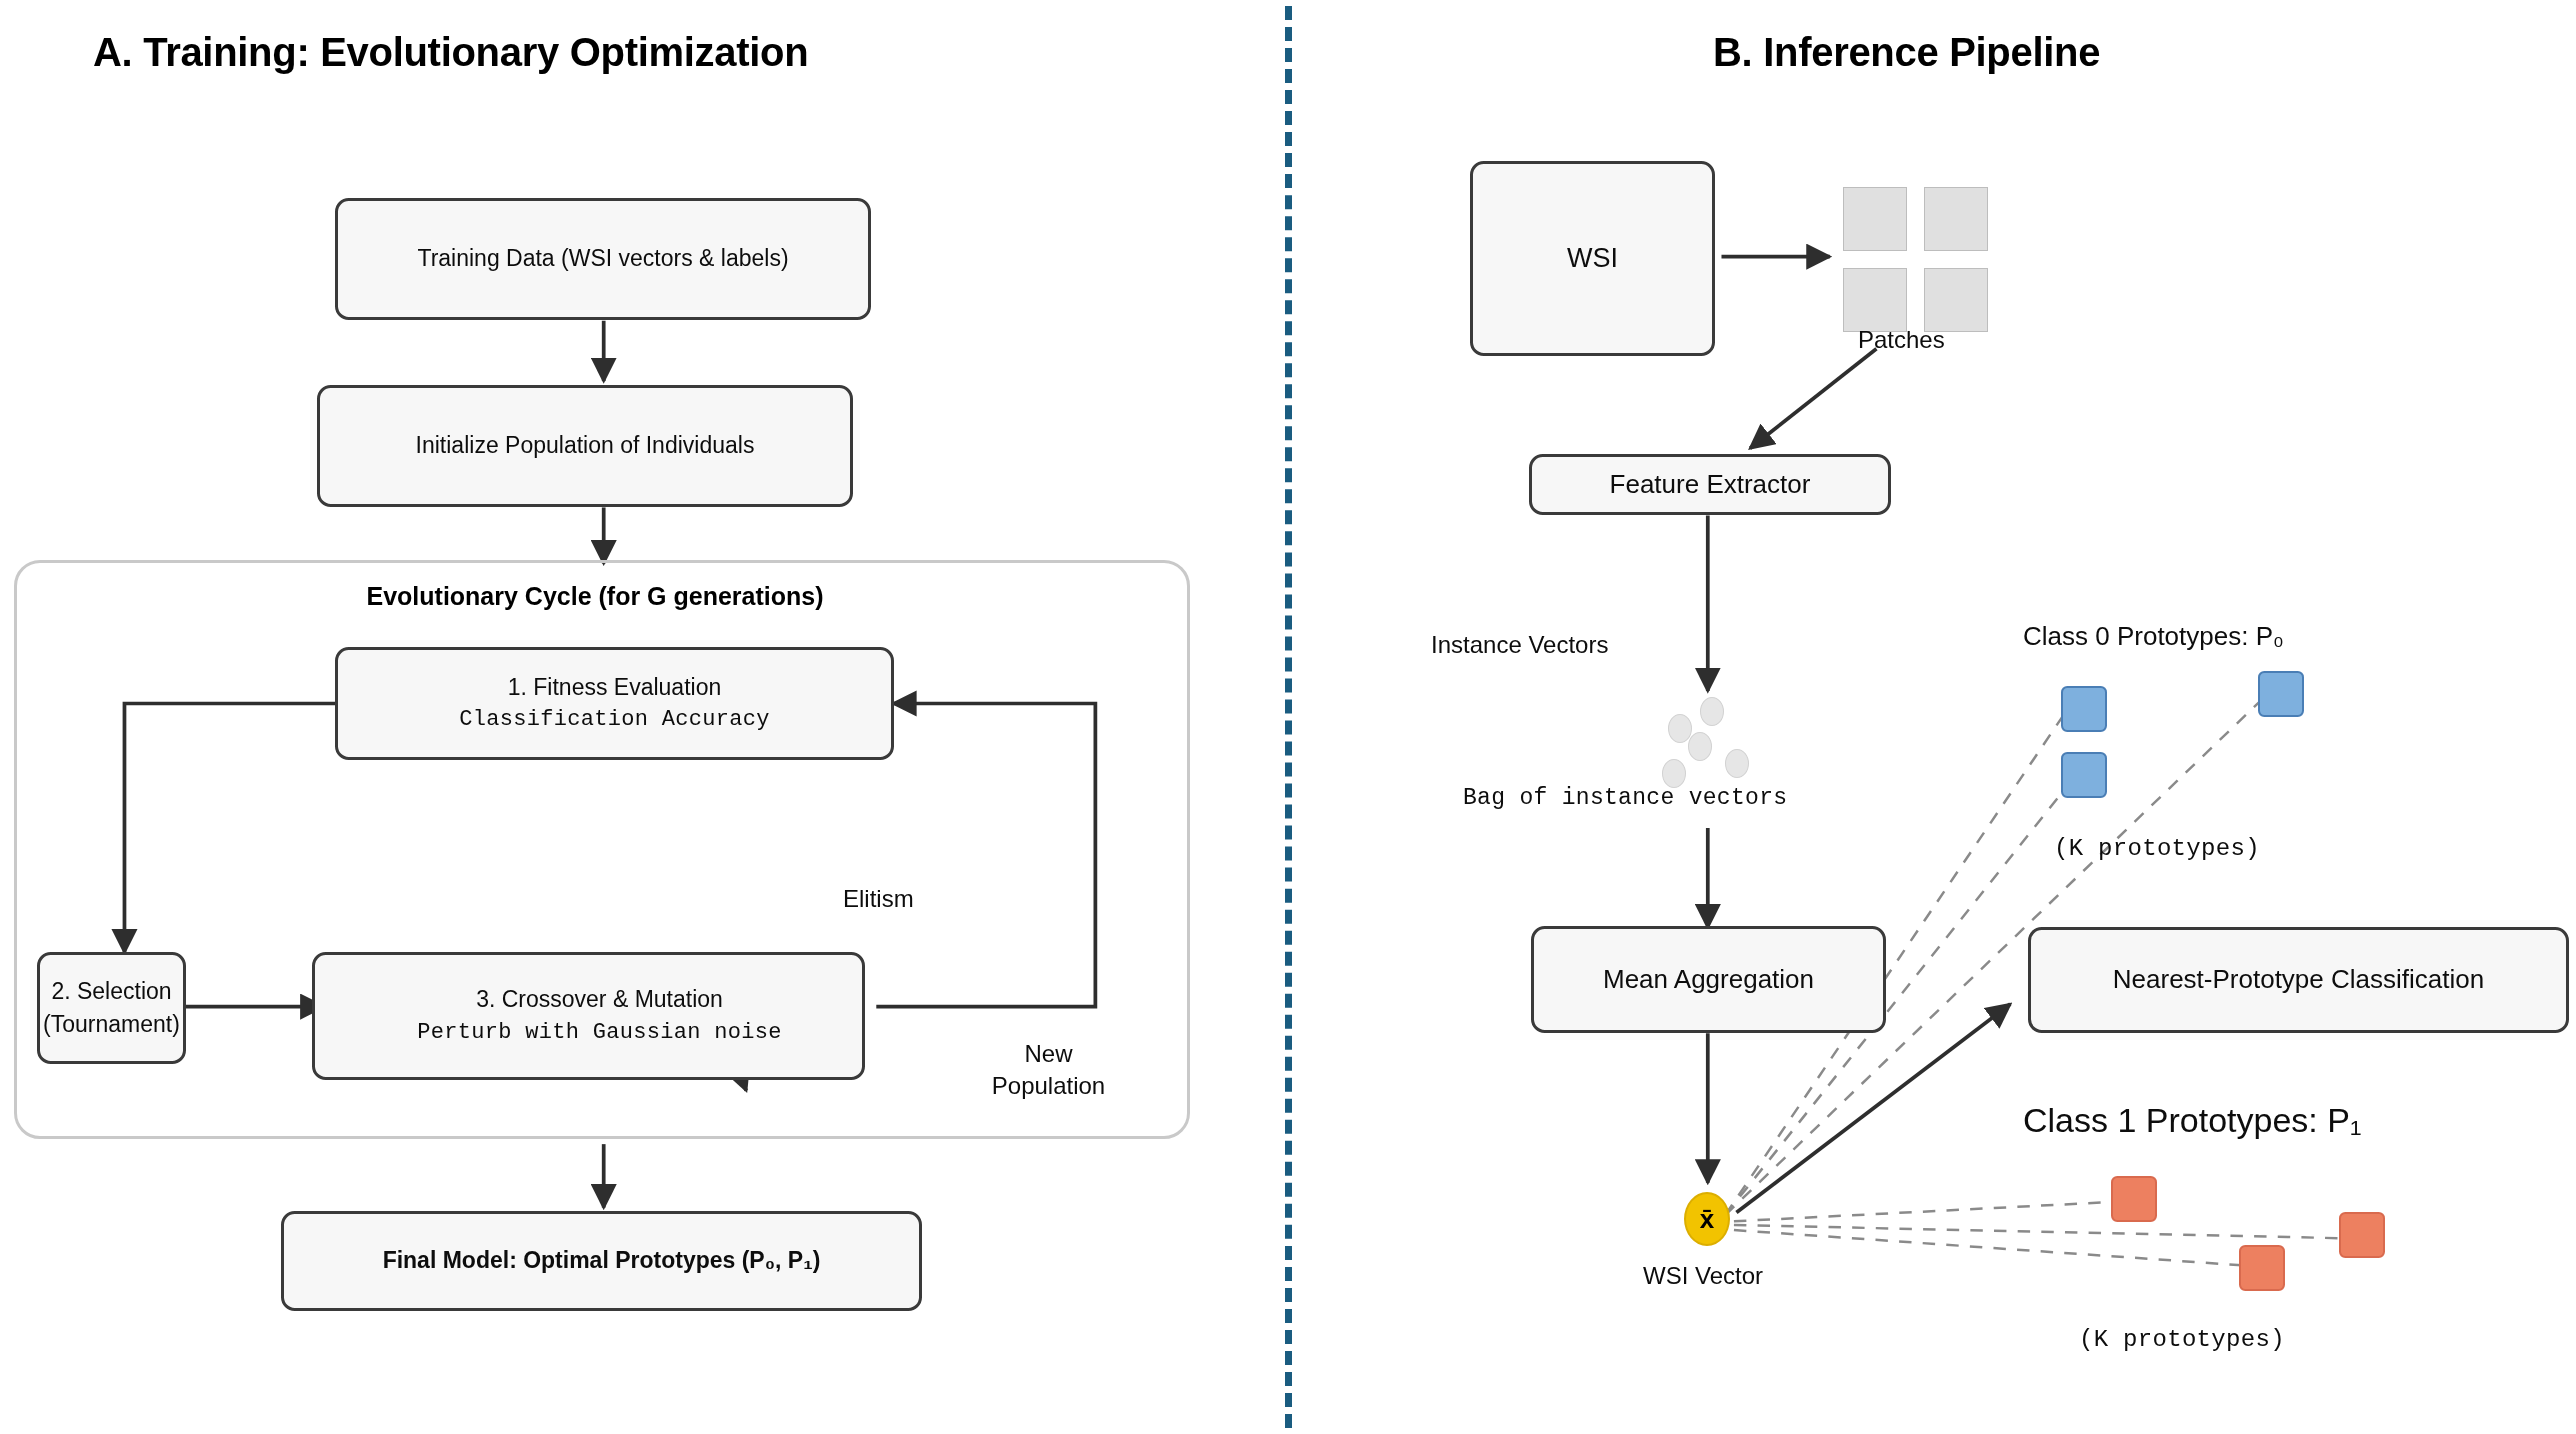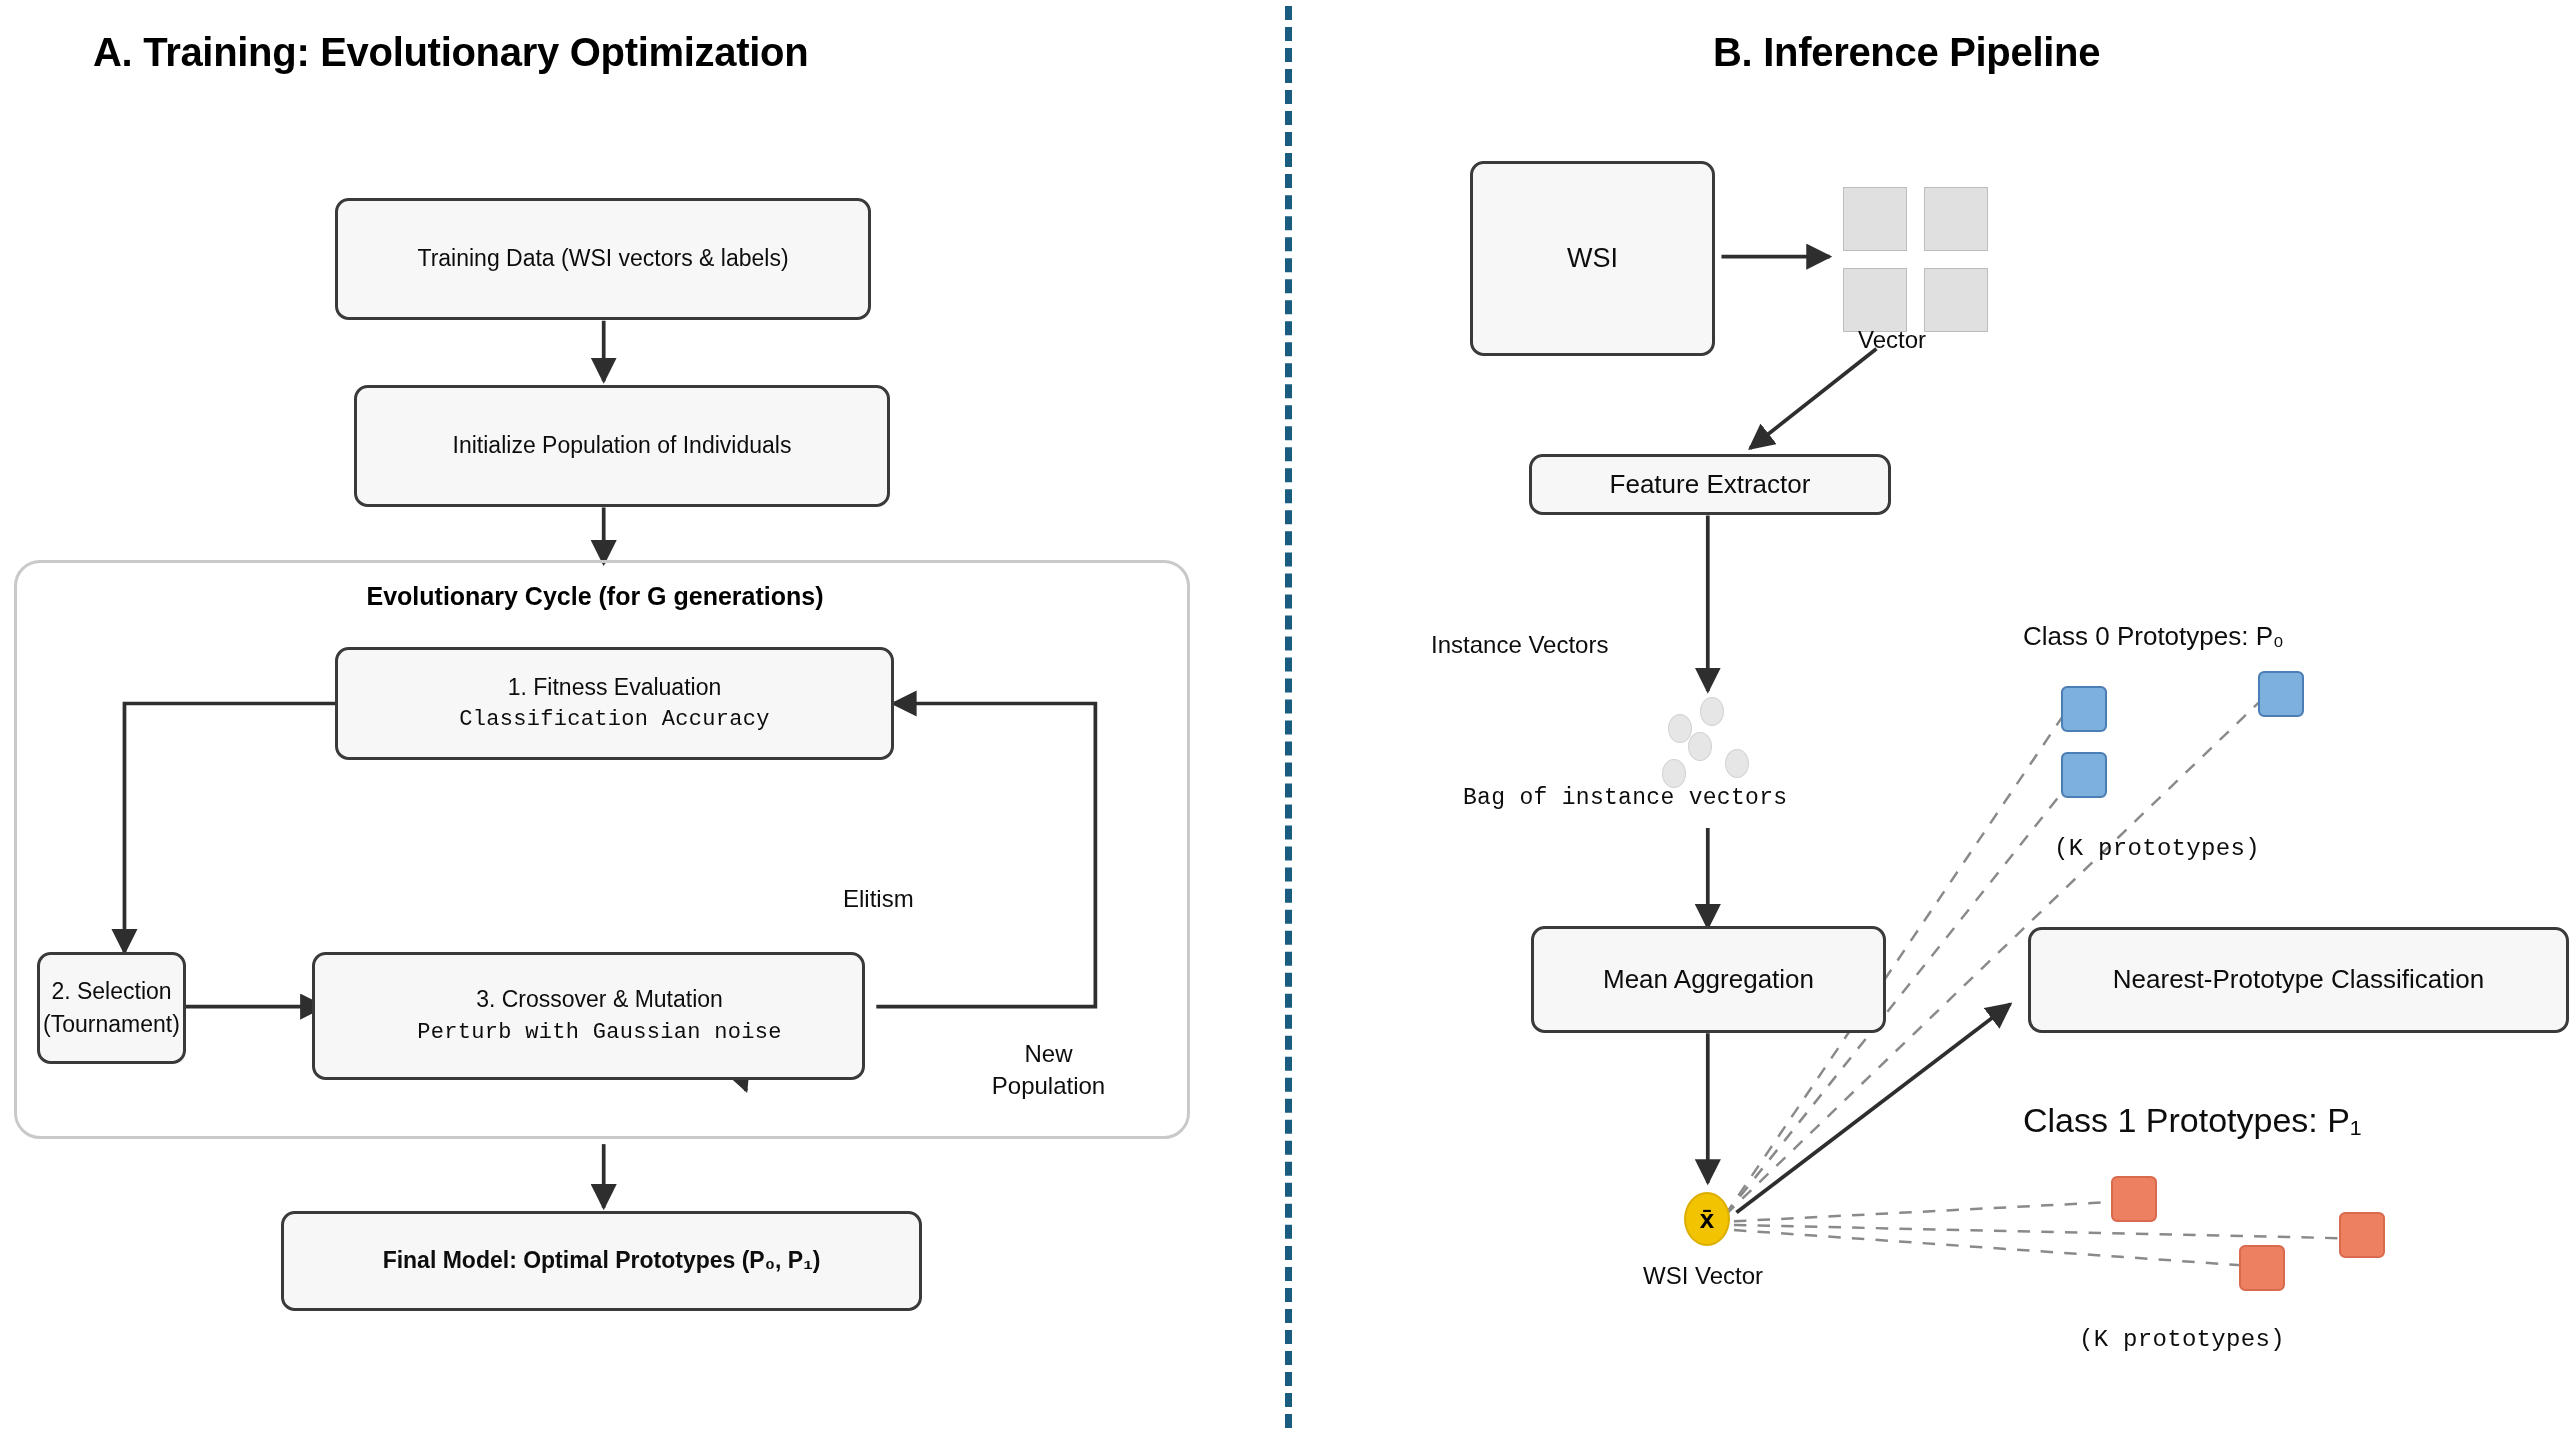--- a/index.html
+++ b/index.html
@@ -227,21 +227,21 @@
       <path d="M 2786 1962 L 3412 1930"></path>
       <path d="M 2786 1968 L 3800 1990"></path>
       <path d="M 2786 1976 L 3636 2035"></path>
     </g>
   </svg>
 
   <div class="fbox" id="box-training-data" style="left:335px; top:198px; width:536px; height:122px;">
     <span>Training Data (WSI vectors &amp; labels)</span>
   </div>
 
-  <div class="fbox" id="box-initialize" style="left:354px; top:385px; width:536px; height:122px;">
+  <div class="fbox" id="box-initialize" style="left:317px; top:385px; width:536px; height:122px;">
     <span>Initialize Population of Individuals</span>
   </div>
 
   <div id="cycle-container"></div>
   <div id="cycle-label">Evolutionary Cycle (for G generations)</div>
 
   <div class="fbox" id="box-fitness" style="left:335px; top:647px; width:559px; height:113px;">
     <span>1. Fitness Evaluation</span>
     <span class="mono">Classification Accuracy</span>
   </div>
@@ -270,21 +270,21 @@
   <div class="fbox" id="box-wsi" style="left:1470px; top:161px; width:245px; height:195px; font-size:27px;">
     <span>WSI</span>
   </div>
 
   <div id="patches">
     <div class="patch p0"></div>
     <div class="patch p1"></div>
     <div class="patch p2"></div>
     <div class="patch p3"></div>
   </div>
-  <div class="flabel" id="label-patches" style="left:1858px; top:324px;">Vector</div>
+  <div class="flabel" id="label-patches" style="left:1858px; top:324px;">Patches</div>
 
   <div class="fbox" id="box-feature-extractor" style="left:1529px; top:454px; width:362px; height:61px; font-size:26px;">
     <span>Feature Extractor</span>
   </div>
 
   <div class="flabel" id="label-instance-vectors" style="left:1431px; top:629px;">Instance Vectors</div>
 
   <div id="instance-dots" style="position:absolute; left:1668px; top:697px; width:106px; height:87px;">
     <div class="idot" style="left:32px; top:0px;"></div>
     <div class="idot" style="left:0px;  top:17.4px;"></div>

